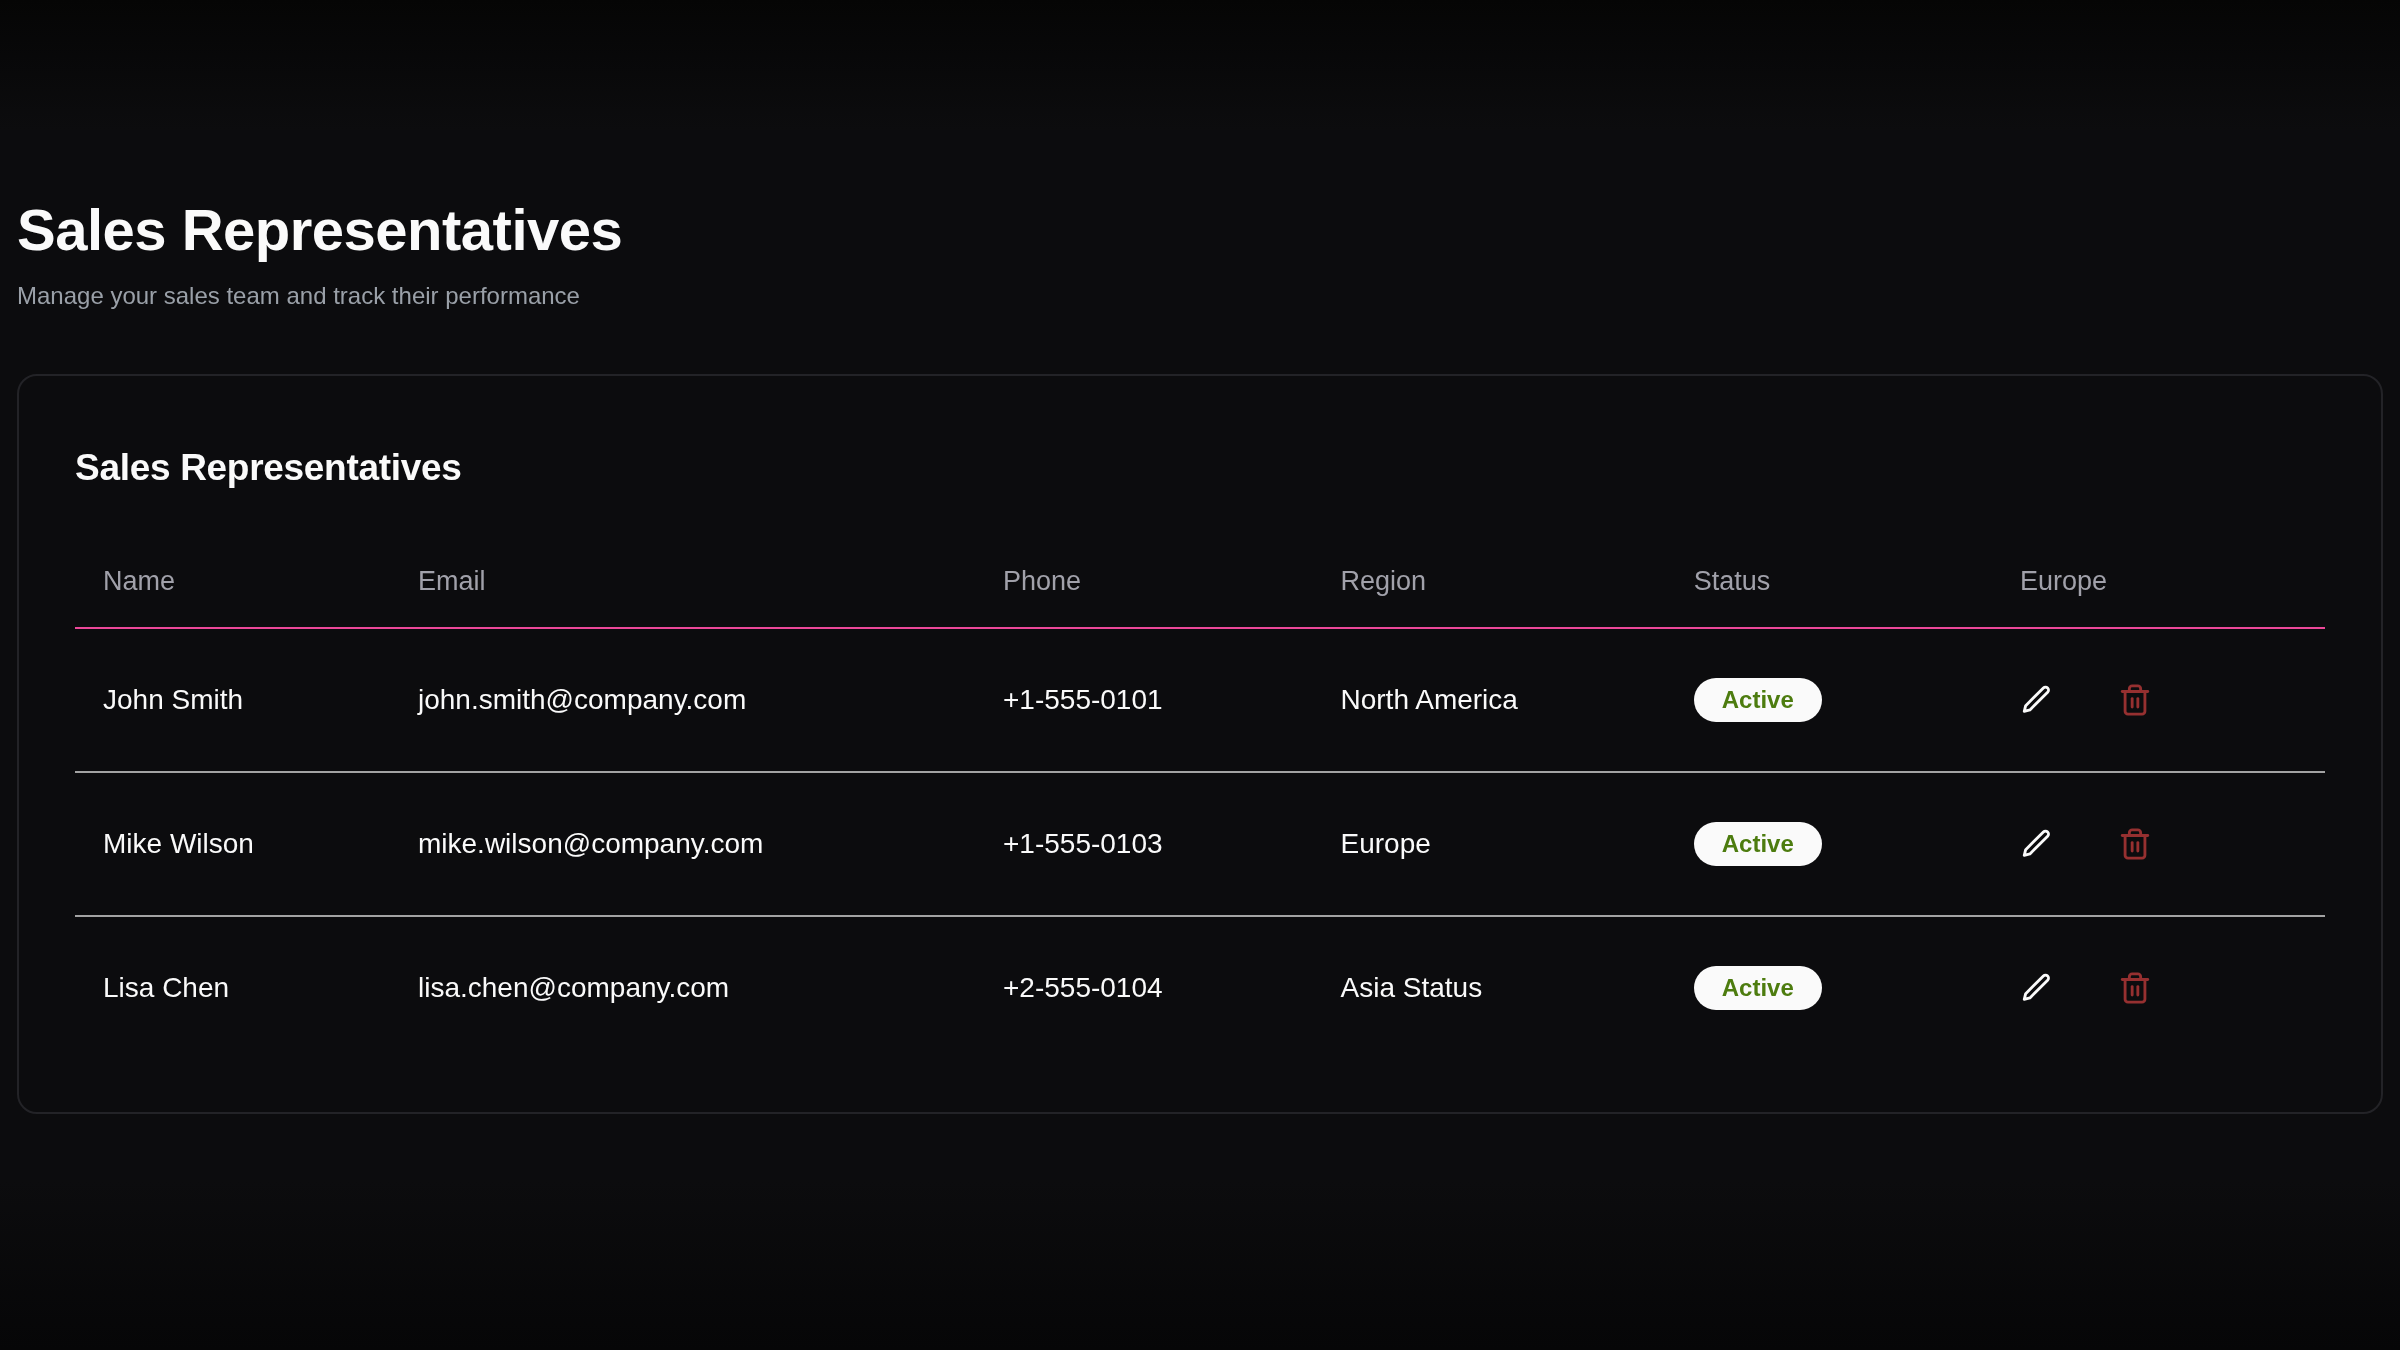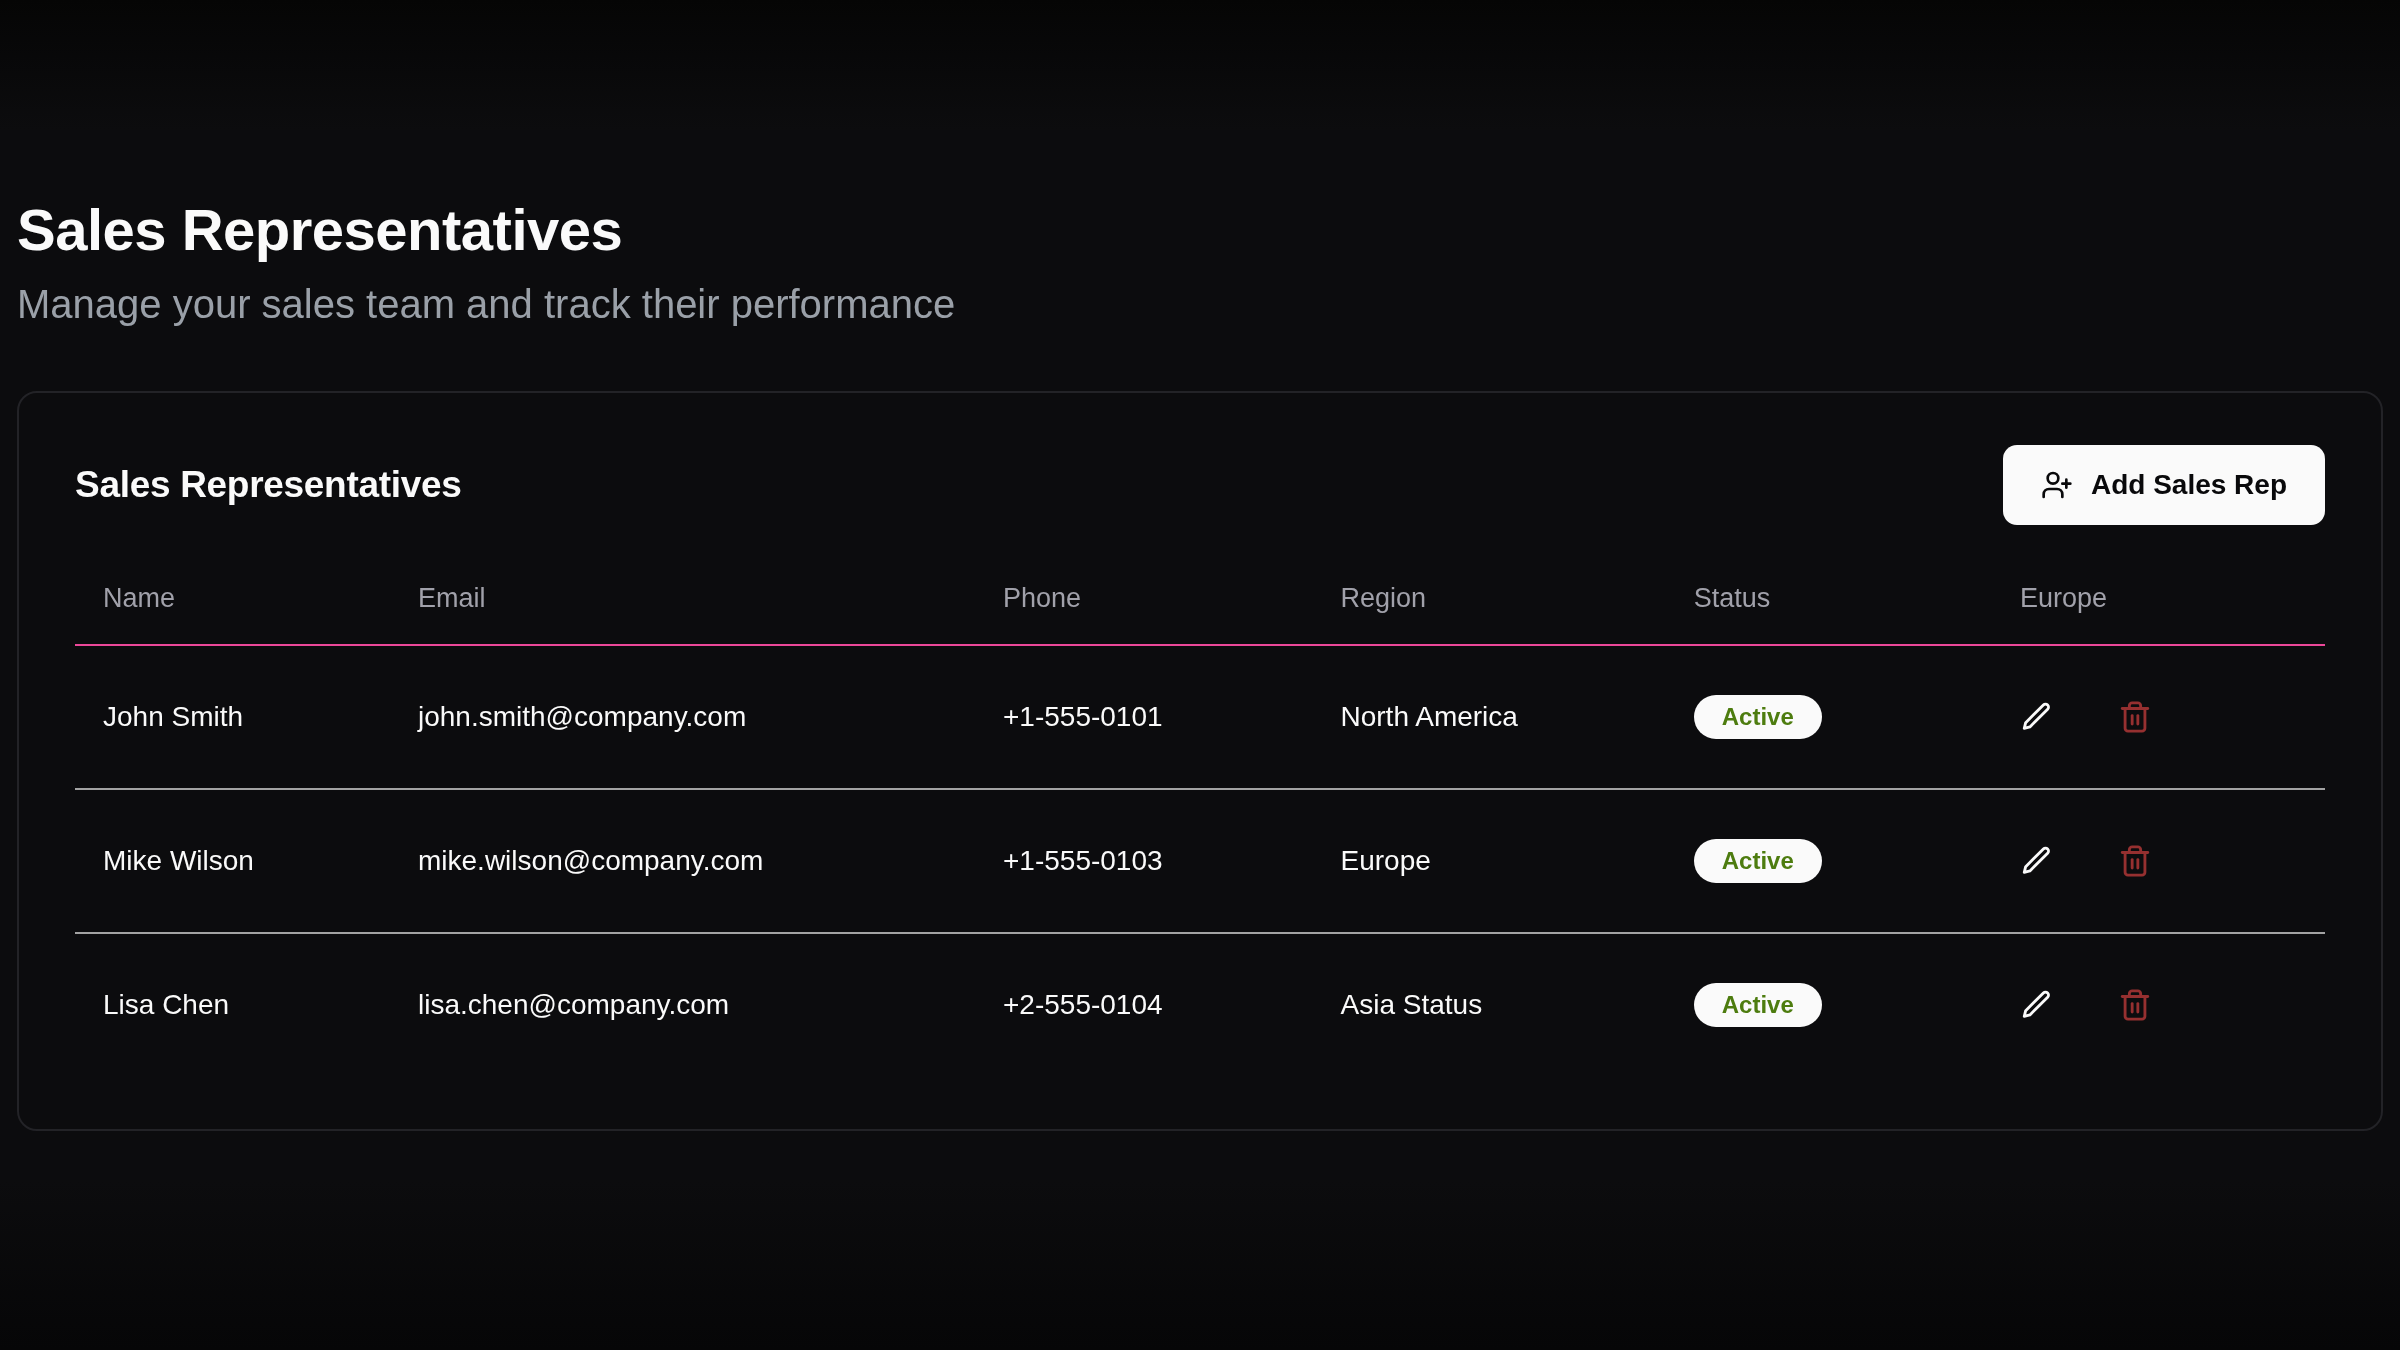--- a/index.html
+++ b/index.html
@@ -17,21 +17,21 @@
   }
   .page-title {
     font-size: 58px;
     font-weight: 700;
     letter-spacing: -0.5px;
     line-height: 1.1;
     color: #fafafa;
   }
   .page-subtitle {
     margin-top: 20px;
-    font-size: 40px;
+    font-size: 24px;
     font-weight: 400;
     color: #9aa0a8;
   }
   .card {
     margin-top: 64px;
     border: 2px solid #232327;
     border-radius: 20px;
     padding: 52px 56px 52px 56px;
     background: #0c0c0e;
   }
@@ -127,31 +127,20 @@
 
 <div class="page">
 
   <h1 class="page-title">Sales Representatives</h1>
   <p class="page-subtitle">Manage your sales team and track their performance</p>
 
   <div class="card">
 
     <div class="card-header">
       <div class="card-title">Sales Representatives</div>
-      <button class="add-button">
-        <span>
-          <svg width="32" height="32" viewBox="0 0 24 24" fill="none" stroke="#09090b" stroke-width="2" stroke-linecap="round" stroke-linejoin="round">
-            <path d="M16 21v-2a4 4 0 0 0-4-4H6a4 4 0 0 0-4 4v2"></path>
-            <circle cx="9" cy="7" r="4"></circle>
-            <line x1="19" y1="8" x2="19" y2="14"></line>
-            <line x1="22" y1="11" x2="16" y2="11"></line>
-          </svg>
-        </span>
-        <span>Add Sales Rep</span>
-      </button>
     </div>
 
     <table>
       <colgroup>
         <col class="c-name">
           <col class="c-email">
           <col class="c-phone">
         <col class="c-region">
           <col class="c-status">
           <col class="c-actions">

